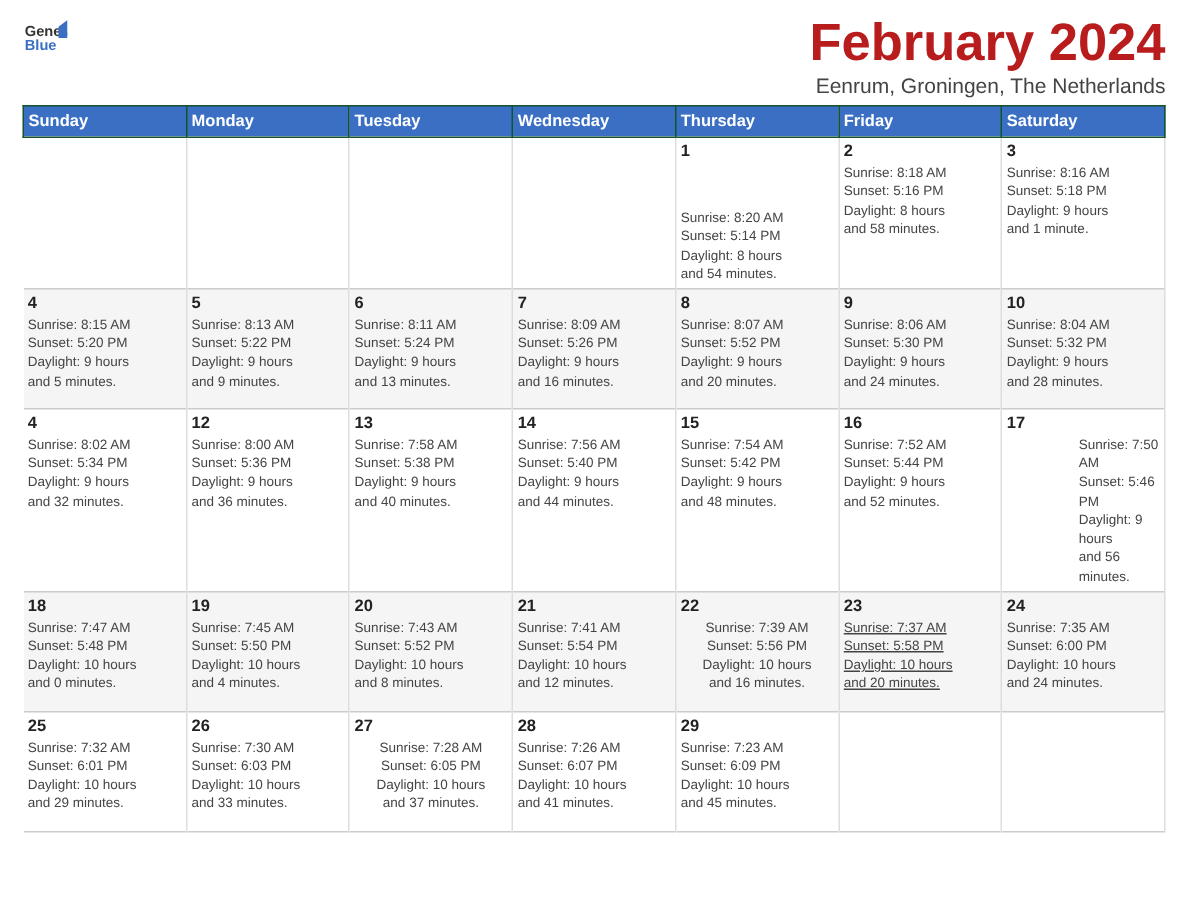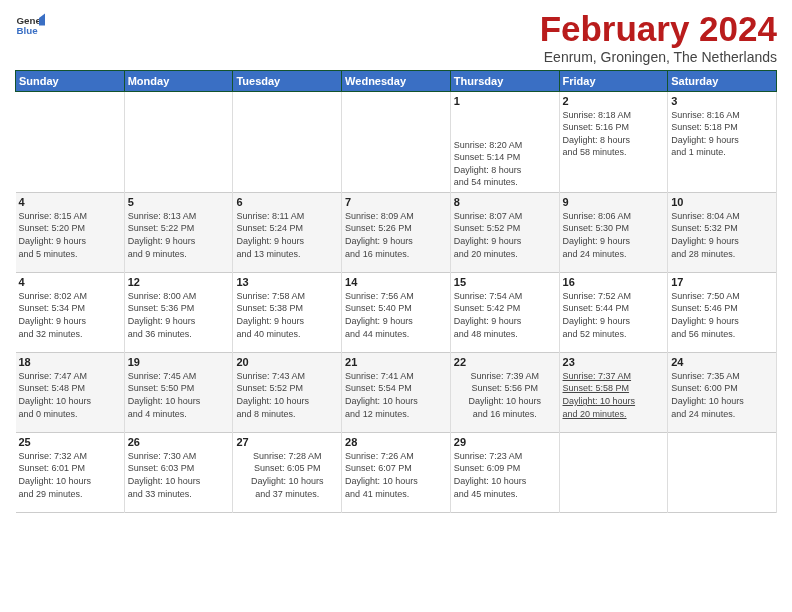--- a/index.html
+++ b/index.html
@@ -233,21 +233,21 @@
           </td>
           <td>
             <span class="day-num">16</span>
             <div class="day-info" style="white-space: pre-line;">Sunrise: 7:52 AM
 Sunset: 5:44 PM
 Daylight: 9 hours
 and 52 minutes.</div>
           </td>
           <td>
             <span class="day-num">17</span>
-            <div class="day-info" style="white-space: pre-line;">Sunrise: 7:50 AM
+            <div class="day-info" style="white-space: pre-line; margin-left: 48px;">Sunrise: 7:50 AM
 Sunset: 5:46 PM
 Daylight: 9 hours
 and 56 minutes.</div>
           </td>
         </tr>
         <tr>
           <td>
             <span class="day-num">18</span>
             <div class="day-info" style="white-space: pre-line;">Sunrise: 7:47 AM
 Sunset: 5:48 PM

